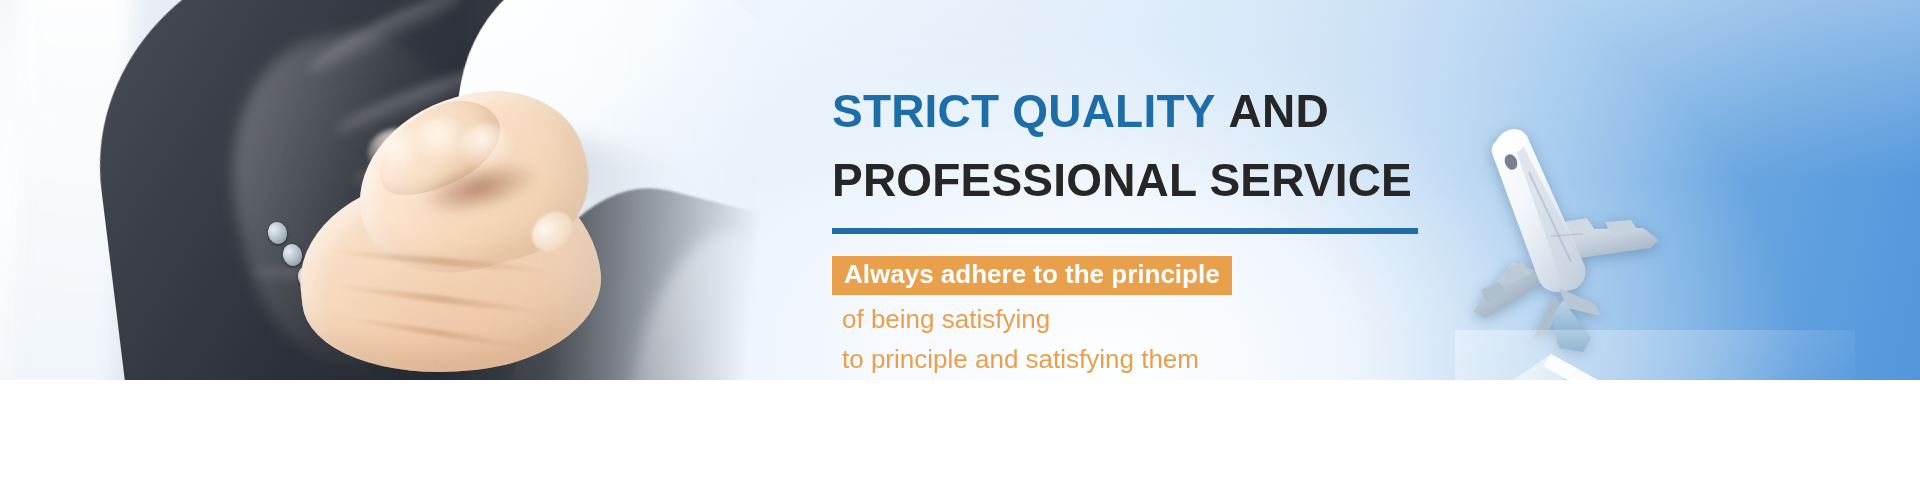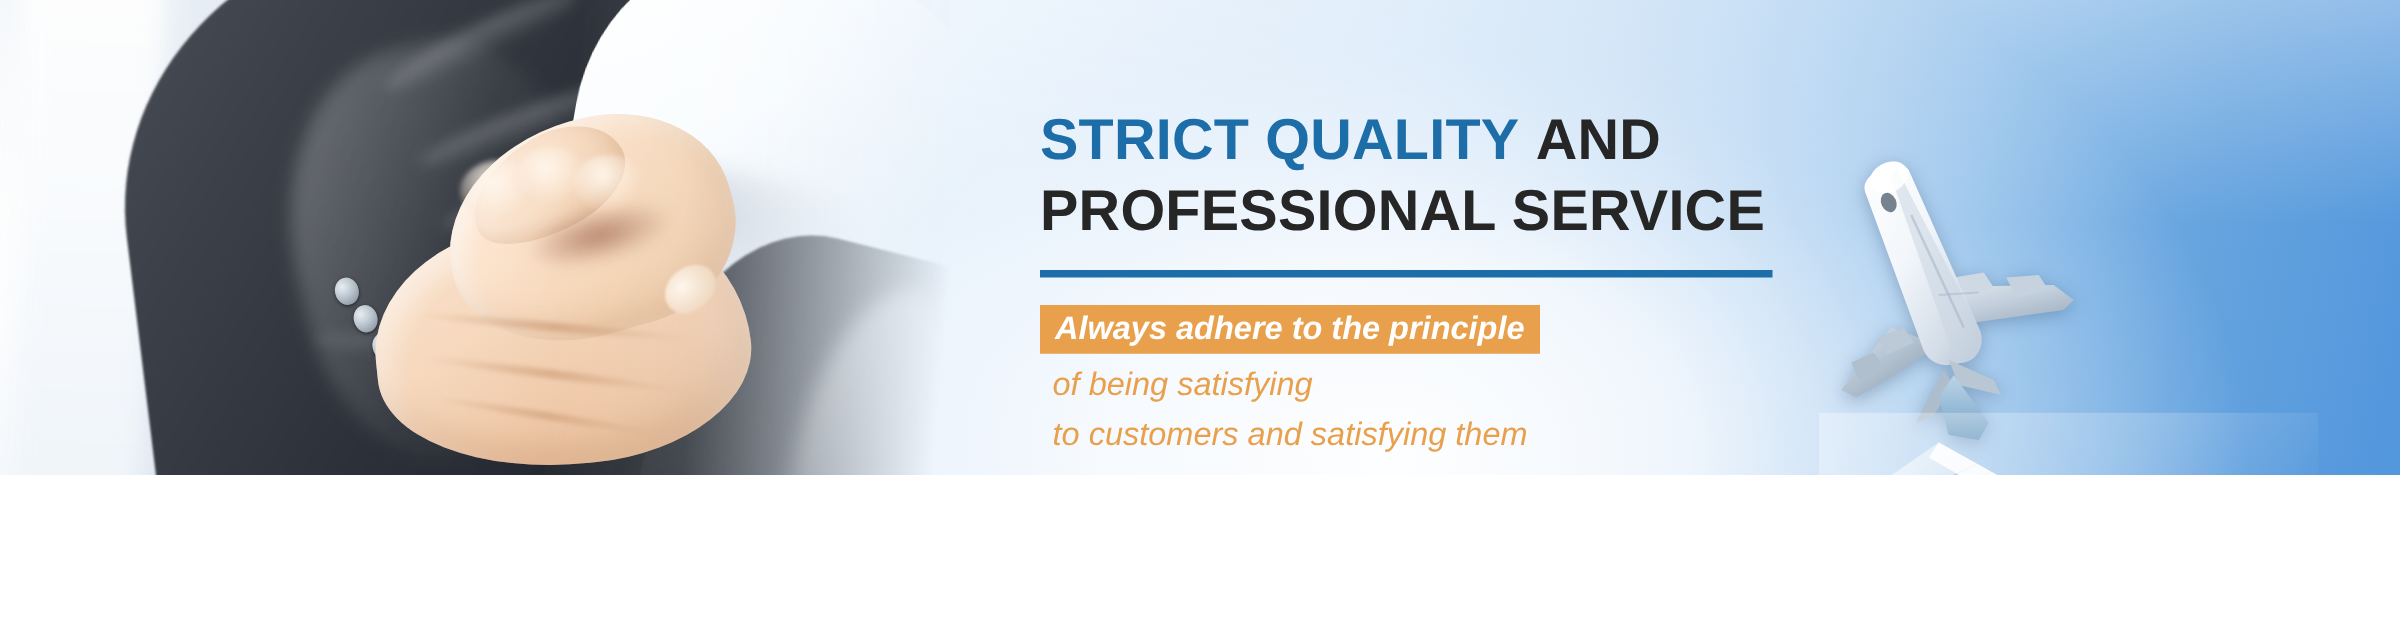--- a/index.html
+++ b/index.html
@@ -201,30 +201,30 @@
   .tower svg { display:block; width:100%; height:100%; }
 
   
   .copy { position:absolute; left:832px; top:84px; width:640px; }
 
   .headline {
     font-size:46px; font-weight:700; line-height:1.20;
     letter-spacing:0.2px; white-space:nowrap;
   }
   .headline .l1 { display:block; }
-  .headline .l2 { display:block; margin-top:2px; }
+  .headline .l2 { display:block; margin-top:14px; }
   .hl-blue { color:#1D6EA8; }
   .hl-dark { color:#262626; }
 
   .rule {
     width:586px; height:6px; background:#1D6EA8;
     margin-top:20px;
   }
 
-  .sub { margin-top:22px;font-style:italic; }
+  .sub { margin-top:22px; }
   .sub-hi {
     display:inline-block;
     background:#E8A04D;
     color:#ffffff;
     font-size:26px; font-weight:600;
     padding:4px 12px 6px 12px;
     line-height:1.12;
     white-space:nowrap;
   }
   .sub-line {
@@ -397,18 +397,18 @@
       <span class="l2 hl-dark">PROFESSIONAL SERVICE</span>
     </div>
 
     <div class="rule"></div>
 
     <div class="sub">
       <div>
         <span class="sub-hi">Always adhere to the principle</span>
       </div>
       <div class="sub-line">of being satisfying</div>
-      <div class="sub-line">to customers and satisfying them</div>
+      <div class="sub-line">to principle and satisfying them</div>
     </div>
 
   </div>
 
 </div>
 
 </body></html>

